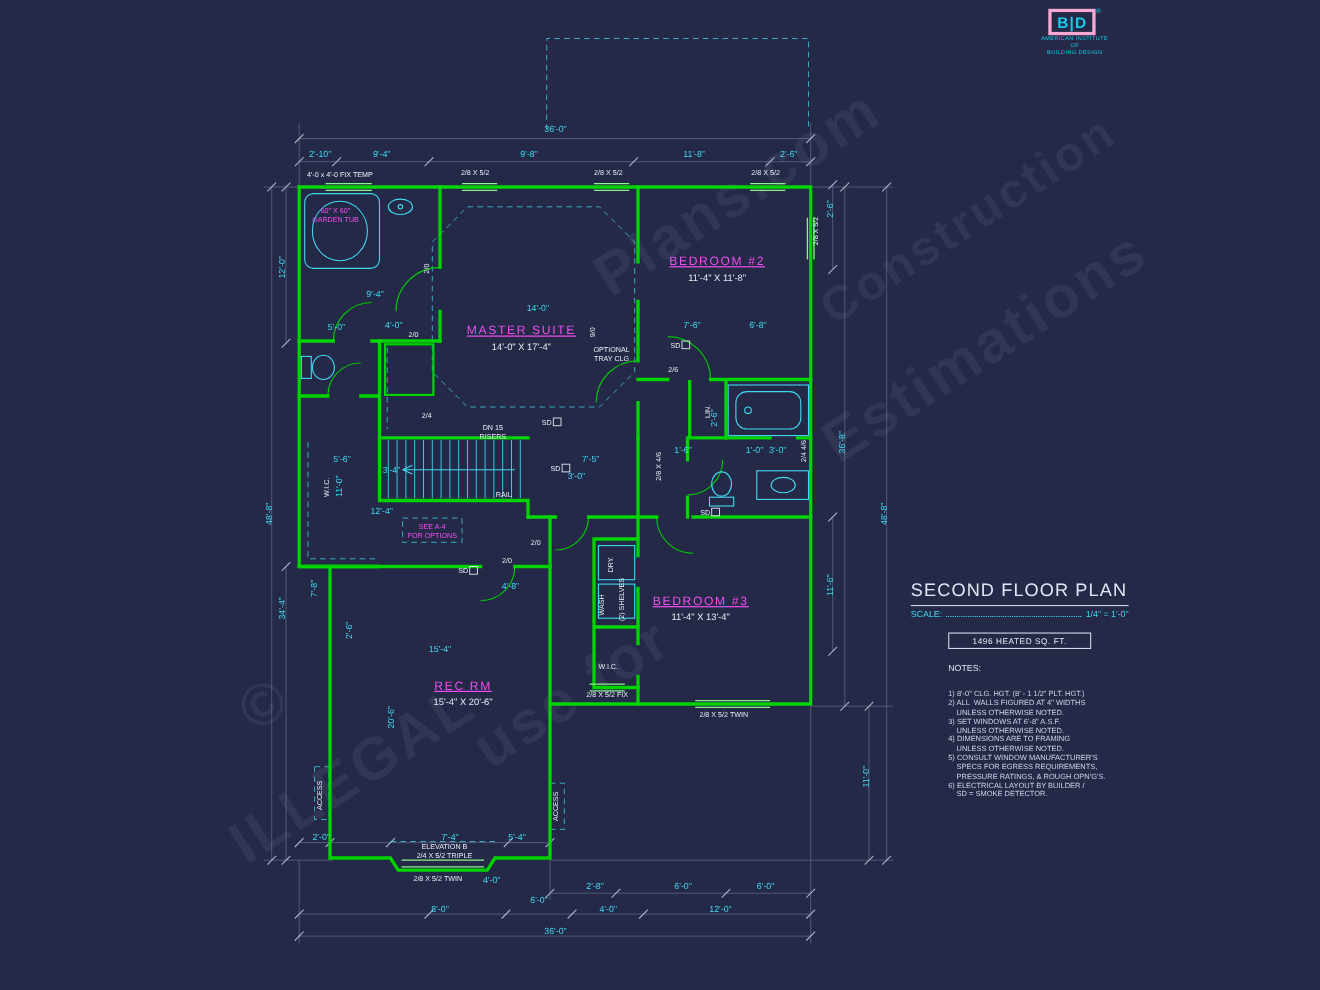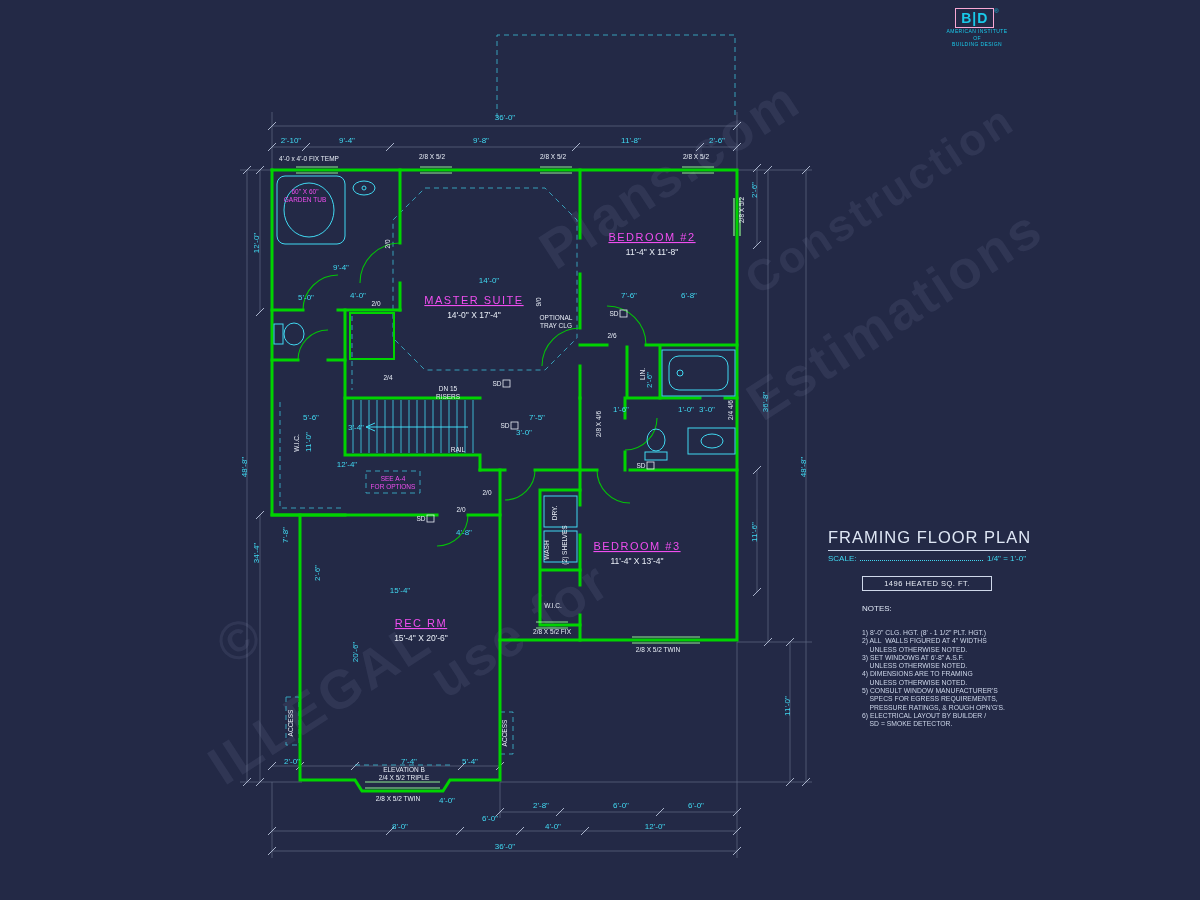--- a/index.html
+++ b/index.html
@@ -1,20 +1,20 @@
 <!DOCTYPE html>
 <html><head>
 <meta charset="utf-8">
 <style>
   html,body{margin:0;padding:0;background:#232946;}
   .stage{position:relative;width:1200px;height:900px;background:#232946;overflow:hidden;font-family:"Liberation Sans",sans-serif;}
   svg{position:absolute;left:0;top:0;}
   svg text{font-family:"Liberation Sans",sans-serif;}
   .logo{position:absolute;left:938px;top:8px;width:78px;text-align:center;color:#19c9ea;}
-  .logo-mark{display:inline-block;border:1px solid #f9a8d4;font-weight:bold;font-size:14px;line-height:16px;padding:1px 5px;letter-spacing:1px;}
+  .logo-mark{display:inline-block;border:3px solid #f9a8d4;font-weight:bold;font-size:14px;line-height:16px;padding:1px 5px;letter-spacing:1px;}
   .logo-reg{font-size:6px;vertical-align:top;}
   .logo-line{font-size:5px;letter-spacing:.4px;line-height:6.5px;}
   .titleblock{position:absolute;left:828px;top:528px;width:198px;color:#e8edf6;}
   .tb-title{font-size:16.5px;letter-spacing:1px;color:#dfe7f5;border-bottom:1px solid #cfd8ea;padding-bottom:3px;white-space:nowrap;}
   .tb-scale{display:flex;align-items:baseline;font-size:8px;margin-top:3px;color:#41d9f2;}
   .scale-dots{flex:1;border-bottom:1px dotted #41d9f2;margin:0 4px;height:6px;}
   .tb-sqft{text-align:center;margin-top:9px;}
   .tb-sqft span{display:inline-block;border:1px solid #cfd8ea;font-size:7.5px;padding:2px 21px;letter-spacing:.5px;color:#e8edf6;}
   .tb-notes-title{font-size:8px;margin:13px 0 16px 34px;color:#dfe7f5;}
   #notes{margin-left:34px;}
@@ -255,21 +255,21 @@
 <div class="logo">
   <div>
     <span class="logo-mark">B|D</span><span class="logo-reg">®</span>
   </div>
   <div class="logo-line">AMERICAN INSTITUTE</div>
   <div class="logo-line">OF</div>
   <div class="logo-line">BUILDING DESIGN</div>
 </div>
 
 <div class="titleblock">
-  <div class="tb-title">FRAMING FLOOR PLAN</div>
+  <div class="tb-title">SECOND FLOOR PLAN</div>
   <div class="tb-scale">
     <span>SCALE:</span>
     <span class="scale-dots"></span>
     <span>1/4" = 1'-0"</span>
   </div>
   <div class="tb-sqft">
     <span>1496 HEATED SQ. FT.</span>
   </div>
   <div class="tb-notes-title">NOTES:</div>
   <div id="notes">

